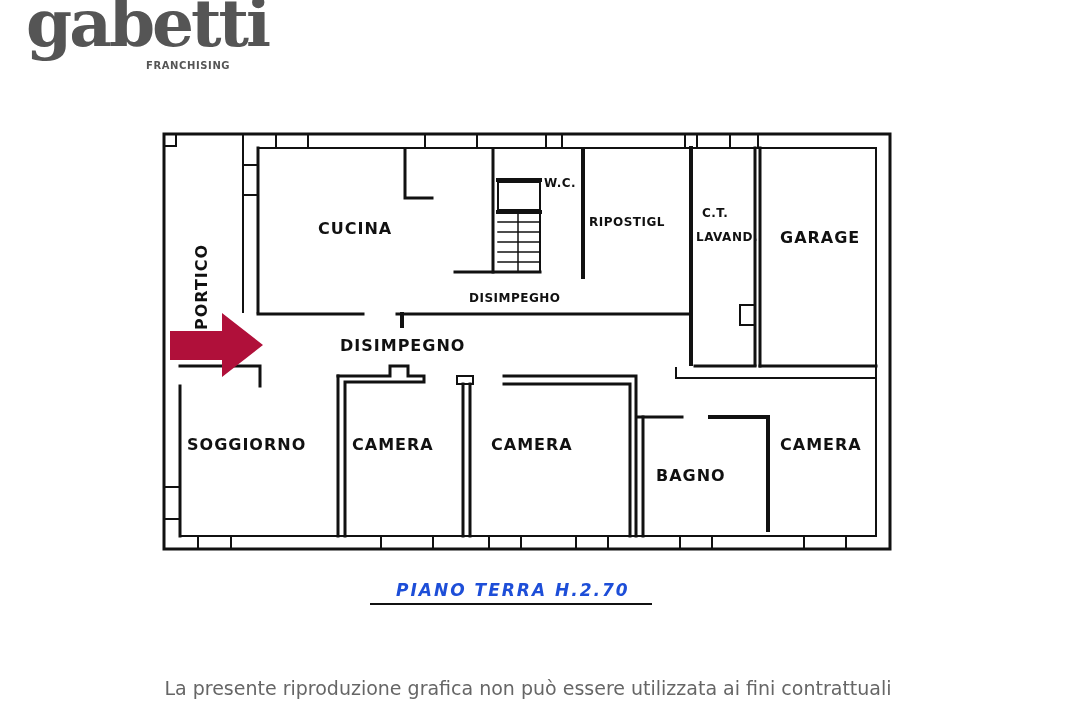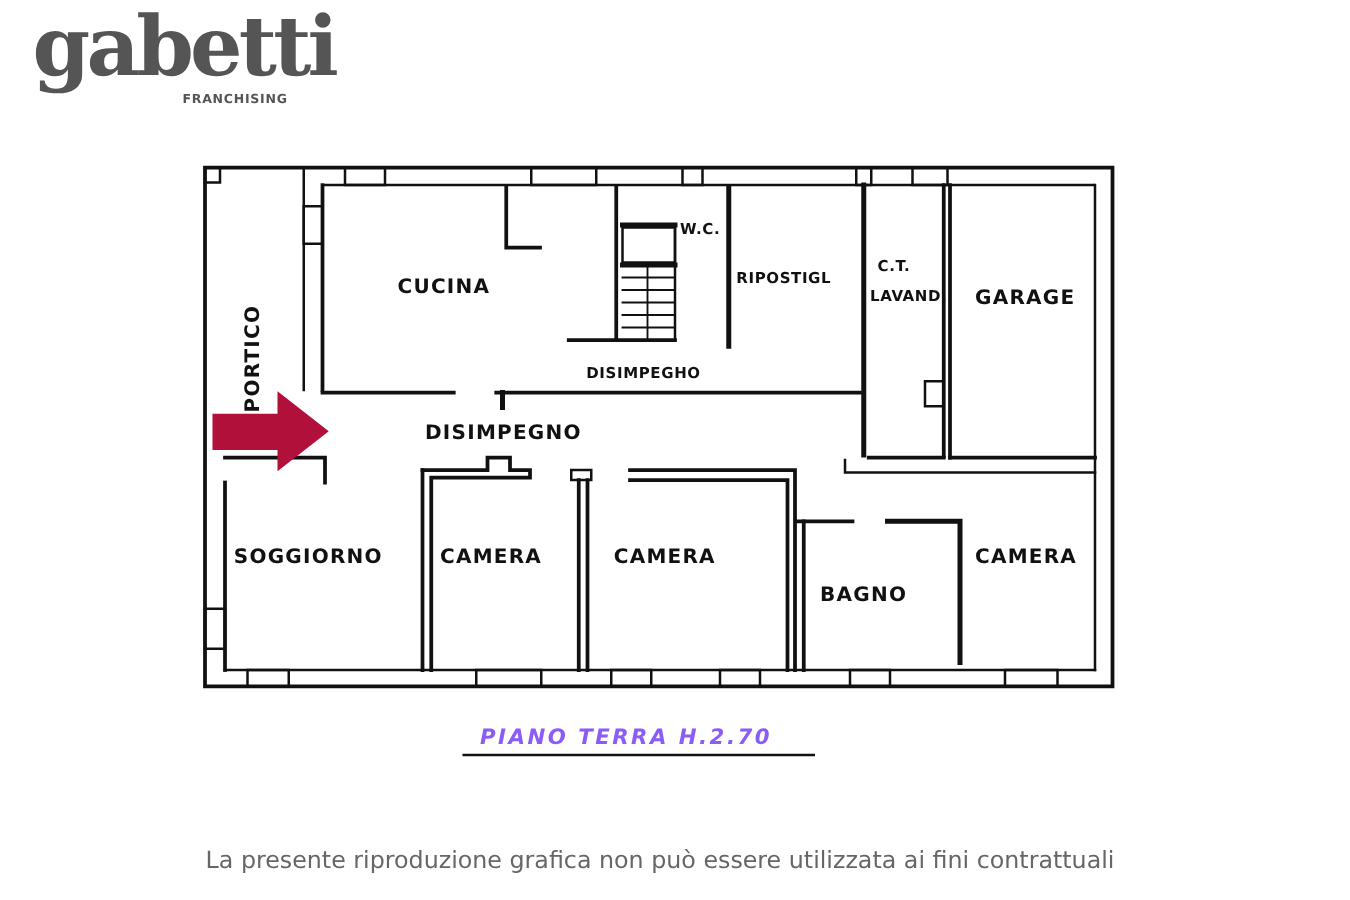--- a/index.html
+++ b/index.html
@@ -1,23 +1,23 @@
 <!DOCTYPE html>
 <html><head>
 <meta charset="utf-8">
 <style>
   html, body { margin: 0; padding: 0; background: #ffffff; }
   body { width: 1080px; height: 720px; position: relative; overflow: hidden; font-family: "DejaVu Sans", sans-serif; }
-  .logo { position: absolute; left: 26px; top: 18px; width: 230px; height: 90px; }
+  .logo { position: absolute; left: 26px; top: 4px; width: 230px; height: 90px; }
   .logo-word { position: absolute; left: 0; top: -14px; font-family: "DejaVu Serif", serif; font-weight: bold; font-size: 66px; color: #555555; letter-spacing: -3px; line-height: 1; }
   .logo-sub { position: absolute; left: 120px; top: 56px; font-family: "DejaVu Sans", sans-serif; font-size: 10px; color: #555555; letter-spacing: 0.6px; font-weight: bold; }
   .plan { position: absolute; left: 0; top: 0; width: 1080px; height: 720px; }
   .room-label { font-family: "DejaVu Sans", sans-serif; font-weight: bold; font-size: 16px; fill: #111111; letter-spacing: 1px; }
   .room-label-sm { font-family: "DejaVu Sans", sans-serif; font-weight: bold; font-size: 12px; fill: #111111; letter-spacing: 0.5px; }
-  .floor-title { position: absolute; left: 384px; top: 580px; font-family: "DejaVu Sans", sans-serif; font-weight: bold; font-size: 17px; color: #8b5cf6; letter-spacing: 2px; font-style: italic; }
+  .floor-title { position: absolute; left: 396px; top: 580px; font-family: "DejaVu Sans", sans-serif; font-weight: bold; font-size: 17px; color: #1d4ed8; letter-spacing: 2px; font-style: italic; }
   .floor-underline { position: absolute; left: 370px; top: 603px; width: 282px; height: 2px; background: #111; }
   .disclaimer { position: absolute; left: 0; width: 1056px; top: 677px; text-align: center; font-family: "DejaVu Sans", sans-serif; font-size: 19px; color: #666666; }
 </style>
 </head>
 <body>
 
 <div class="logo">
   <div class="logo-word">gabetti</div>
   <div class="logo-sub">FRANCHISING</div>
 </div>

